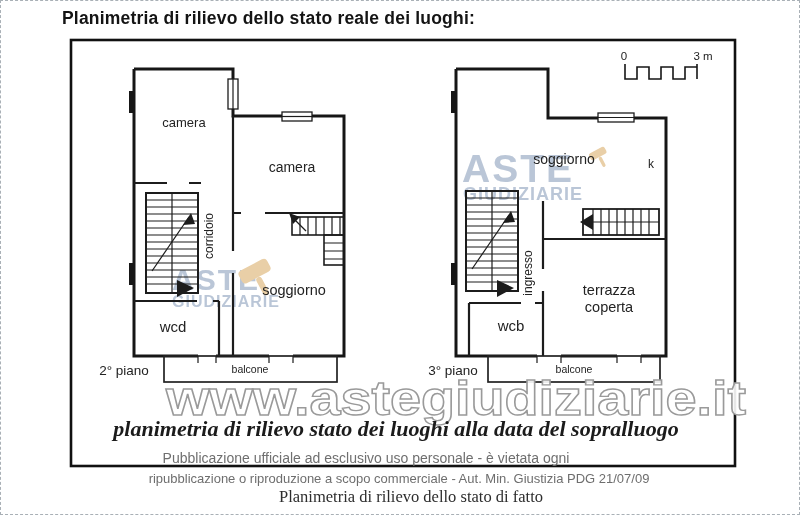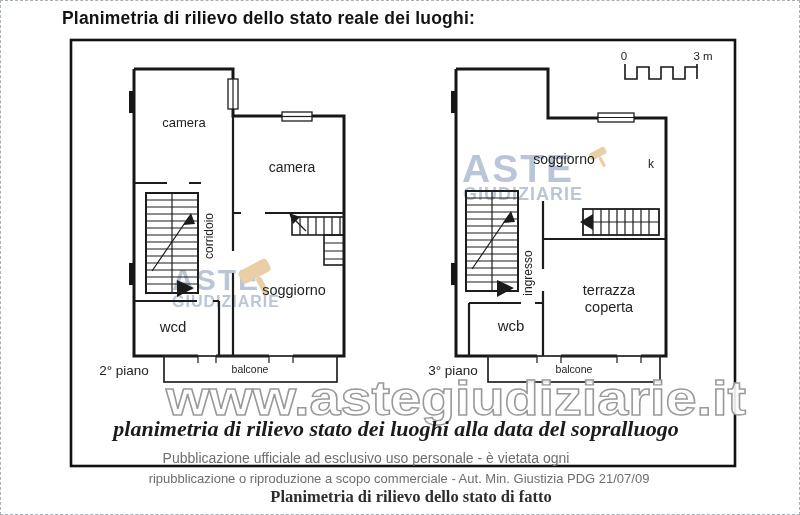--- a/index.html
+++ b/index.html
@@ -10,21 +10,21 @@
   .page-title{left:61px;top:7px;font-family:Liberation Sans, sans-serif;
               font-weight:bold;font-size:17.5px;color:#141414;letter-spacing:.2px;}
   .caption-italic{left:395px;top:415px;transform:translateX(-50%);
                   font-family:"Liberation Serif",serif;font-style:italic;font-weight:bold;
                   font-size:22px;color:#1b1b1b;white-space:nowrap;text-align:right;}
   .disc1{left:365px;top:449px;transform:translateX(-50%);font-size:14px;
          color:#6f6f6f;white-space:nowrap;}
   .disc2{left:358px;top:470px;transform:translateX(-50%);font-size:13px;
          color:#6e6e6e;white-space:nowrap;margin-left:40px;}
   .footer-title{left:410px;top:486px;transform:translateX(-50%);
-                font-family:"Liberation Serif",serif;font-weight:bold;font-size:16.5px;
+                font-family:"Liberation Serif",serif;font-weight:normal;font-size:16.5px;
                 color:#2d2d2d;white-space:nowrap;}
   svg{position:absolute;left:0;top:0;}
   .wall-out{fill:none;stroke:#161616;stroke-width:3;}
   .wall-in{fill:none;stroke:#1c1c1c;stroke-width:2.2;}
   .thin{fill:none;stroke:#1c1c1c;stroke-width:1.2;}
   .balc{fill:none;stroke:#222;stroke-width:1.7;}
   .lbl{font-family:"Liberation Sans",sans-serif;fill:#232323;text-anchor:middle;}
   .wm-a{font-family:"Liberation Sans",sans-serif;font-weight:bold;fill:#b3c0d3;fill-opacity:.9;}
   .frame{fill:#ffffff;stroke:#111;stroke-width:2.6;}
 </style>

